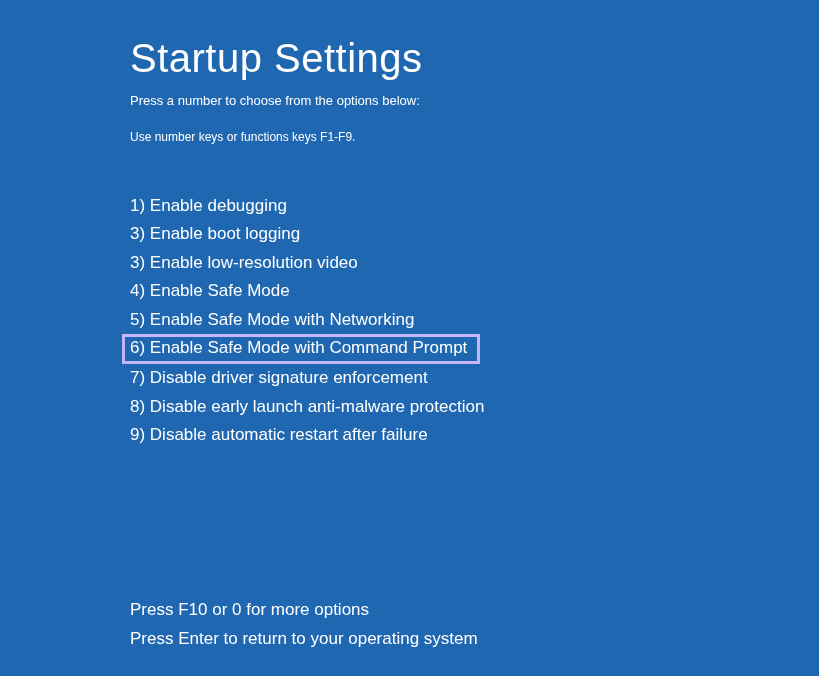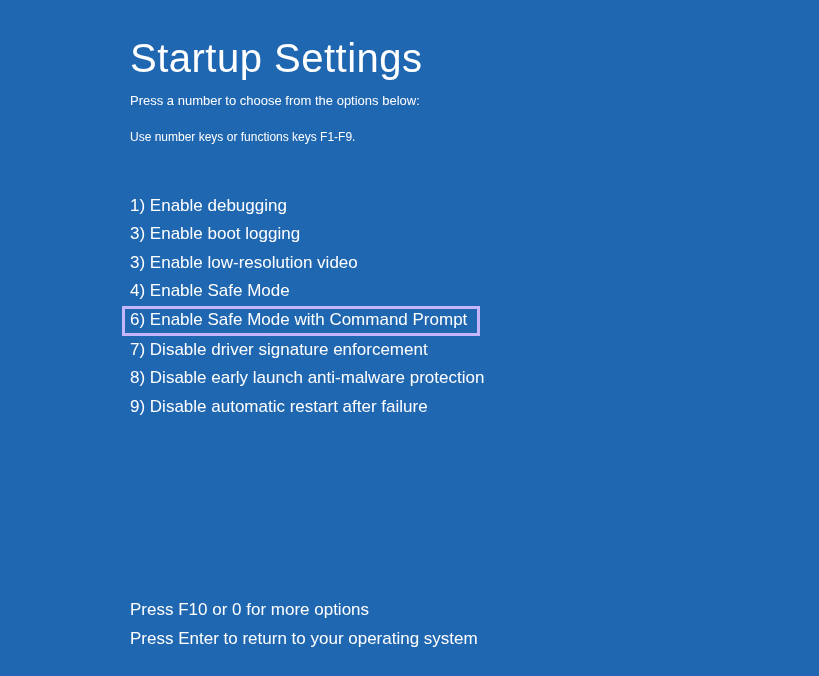--- a/index.html
+++ b/index.html
@@ -70,20 +70,21 @@
 
 <div class="container">
   <h1 class="title">Startup Settings</h1>
   <p class="instruction">Press a number to choose from the options below:</p>
   <p class="hint">Use number keys or functions keys F1-F9.</p>
   <div class="options">
       <div class="option">1) Enable debugging</div>
       <div class="option">3) Enable boot logging</div>
       <div class="option">3) Enable low-resolution video</div>
       <div class="option">4) Enable Safe Mode</div>
+      <div class="option">5) Enable Safe Mode with Networking</div>
       <div class="option highlighted">6) Enable Safe Mode with Command Prompt</div>
       <div class="option">7) Disable driver signature enforcement</div>
       <div class="option">8) Disable early launch anti-malware protection</div>
       <div class="option">9) Disable automatic restart after failure</div>
     </div>
 </div>
 
 <div class="footer">
   <div class="footer-line">Press F10 or 0 for more options</div>
   <div class="footer-line">Press Enter to return to your operating system</div>

